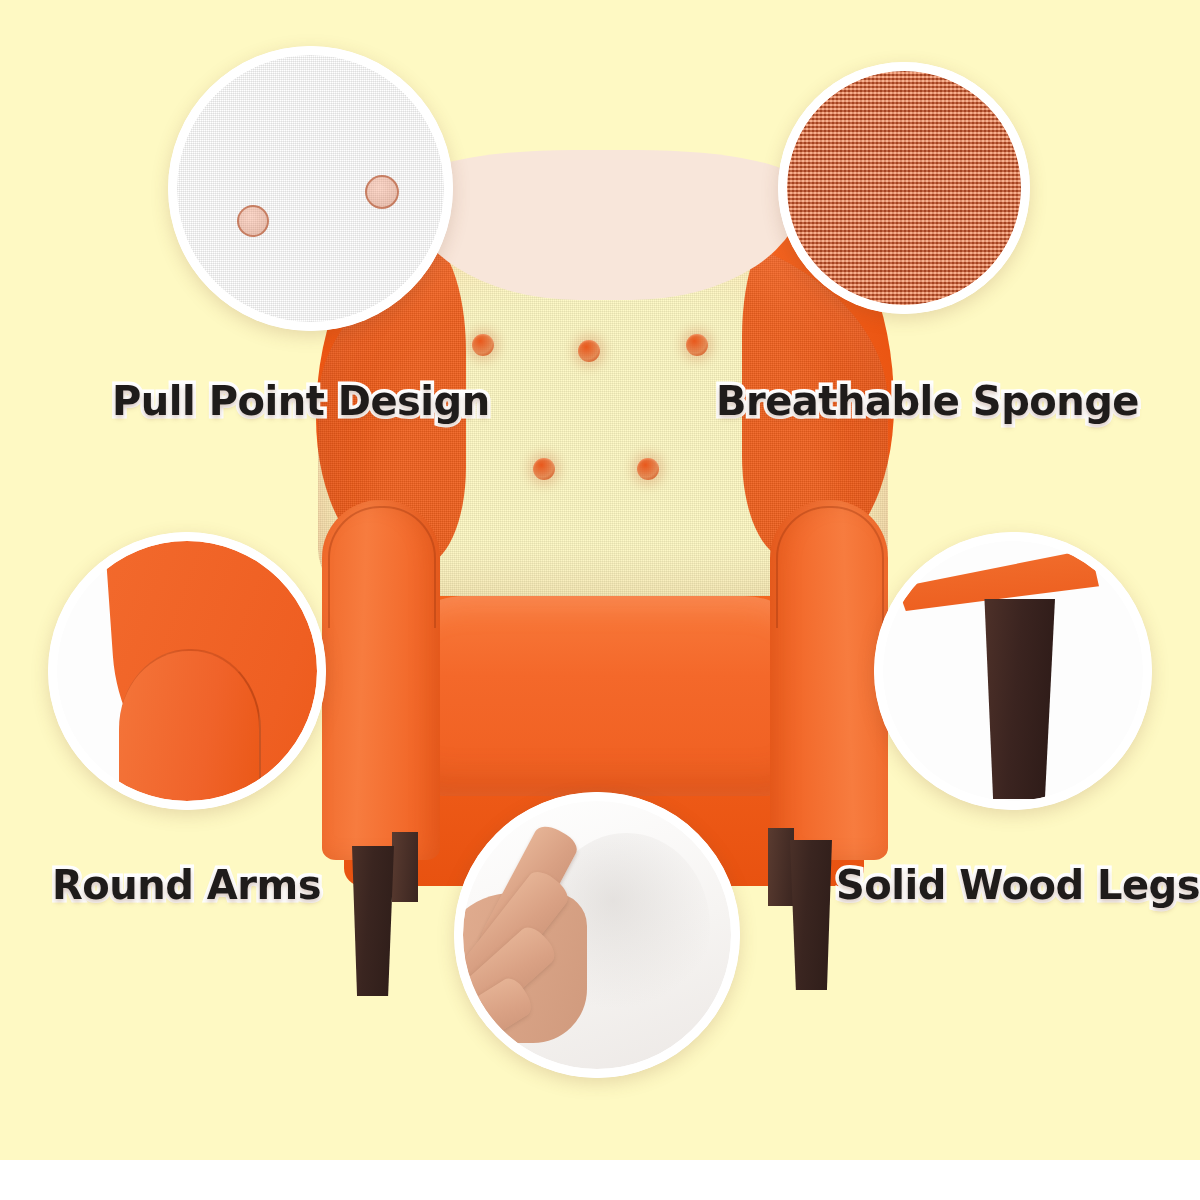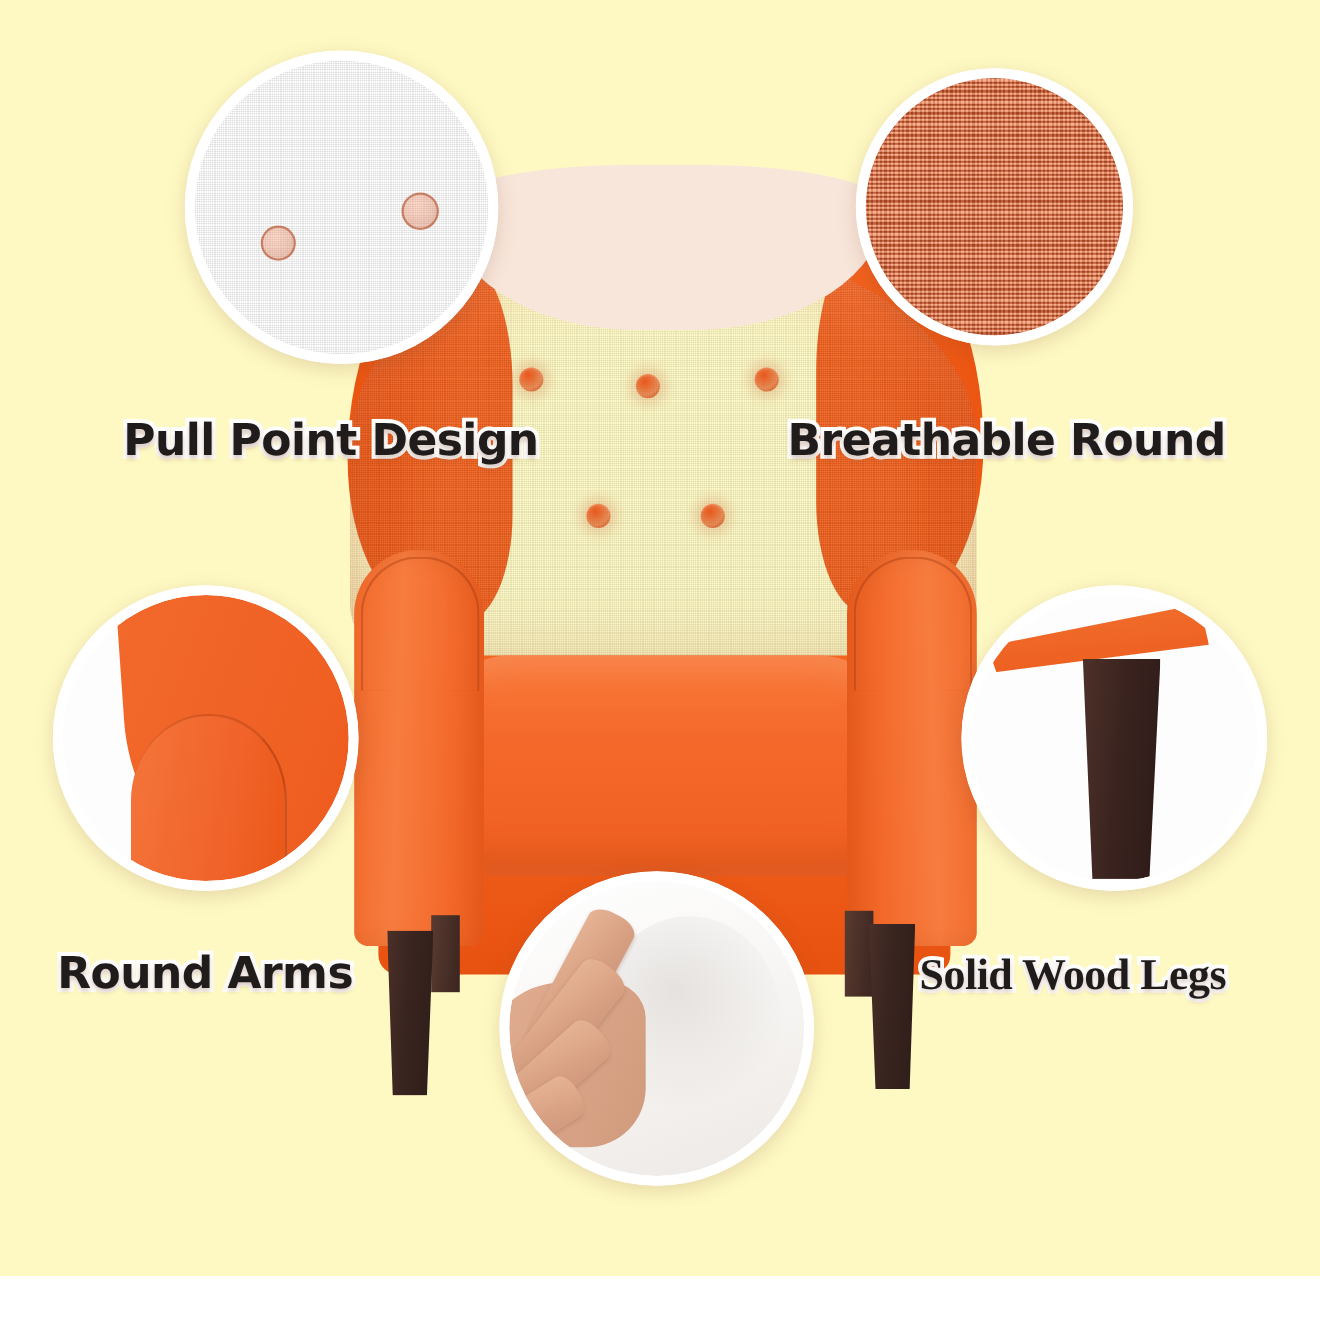--- a/index.html
+++ b/index.html
@@ -292,21 +292,21 @@
     color: #1f1c1b;
     white-space: nowrap;
     z-index: 20;
     -webkit-text-stroke: 7px #ffffff;
     paint-order: stroke fill;
     text-shadow: 0 3px 5px rgba(140,95,70,.35);
   }
   #lbl-pull    { left: 112px;  top: 378px; }
   #lbl-fabric  { left: 716px;  top: 378px; }
   #lbl-arms    { left: 52px;   top: 862px; }
-  #lbl-legs    { left: 836px;  top: 862px; font-family: Liberation Serif, serif; }
+  #lbl-legs    { left: 836px;  top: 862px; }
   #lbl-sponge  { left: 470px;  top: 1110px; }
 </style>
 </head>
 <body>
 
 <div id="stage">
 
   <div id="chair">
 
     <div class="wing-l weave"></div>
@@ -378,20 +378,20 @@
           <span class="nail"></span>
         </div>
       <div class="finger" style="left:4px; top:112px; width:44px; height:152px; transform:rotate(48deg);"></div>
       <div class="finger" style="left:-14px; top:160px; width:42px; height:130px; transform:rotate(58deg);"></div>
     </div>
     <div class="ring"></div>
   </div>
 
   <div class="label" id="lbl-pull">Pull Point Design</div>
 
-  <div class="label" id="lbl-fabric">Breathable Round</div>
+  <div class="label" id="lbl-fabric">Breathable Sponge</div>
 
   <div class="label" id="lbl-arms">Round Arms</div>
 
   <div class="label" id="lbl-legs">Solid Wood Legs</div>
 
 
 </div>
 
 </body></html>

